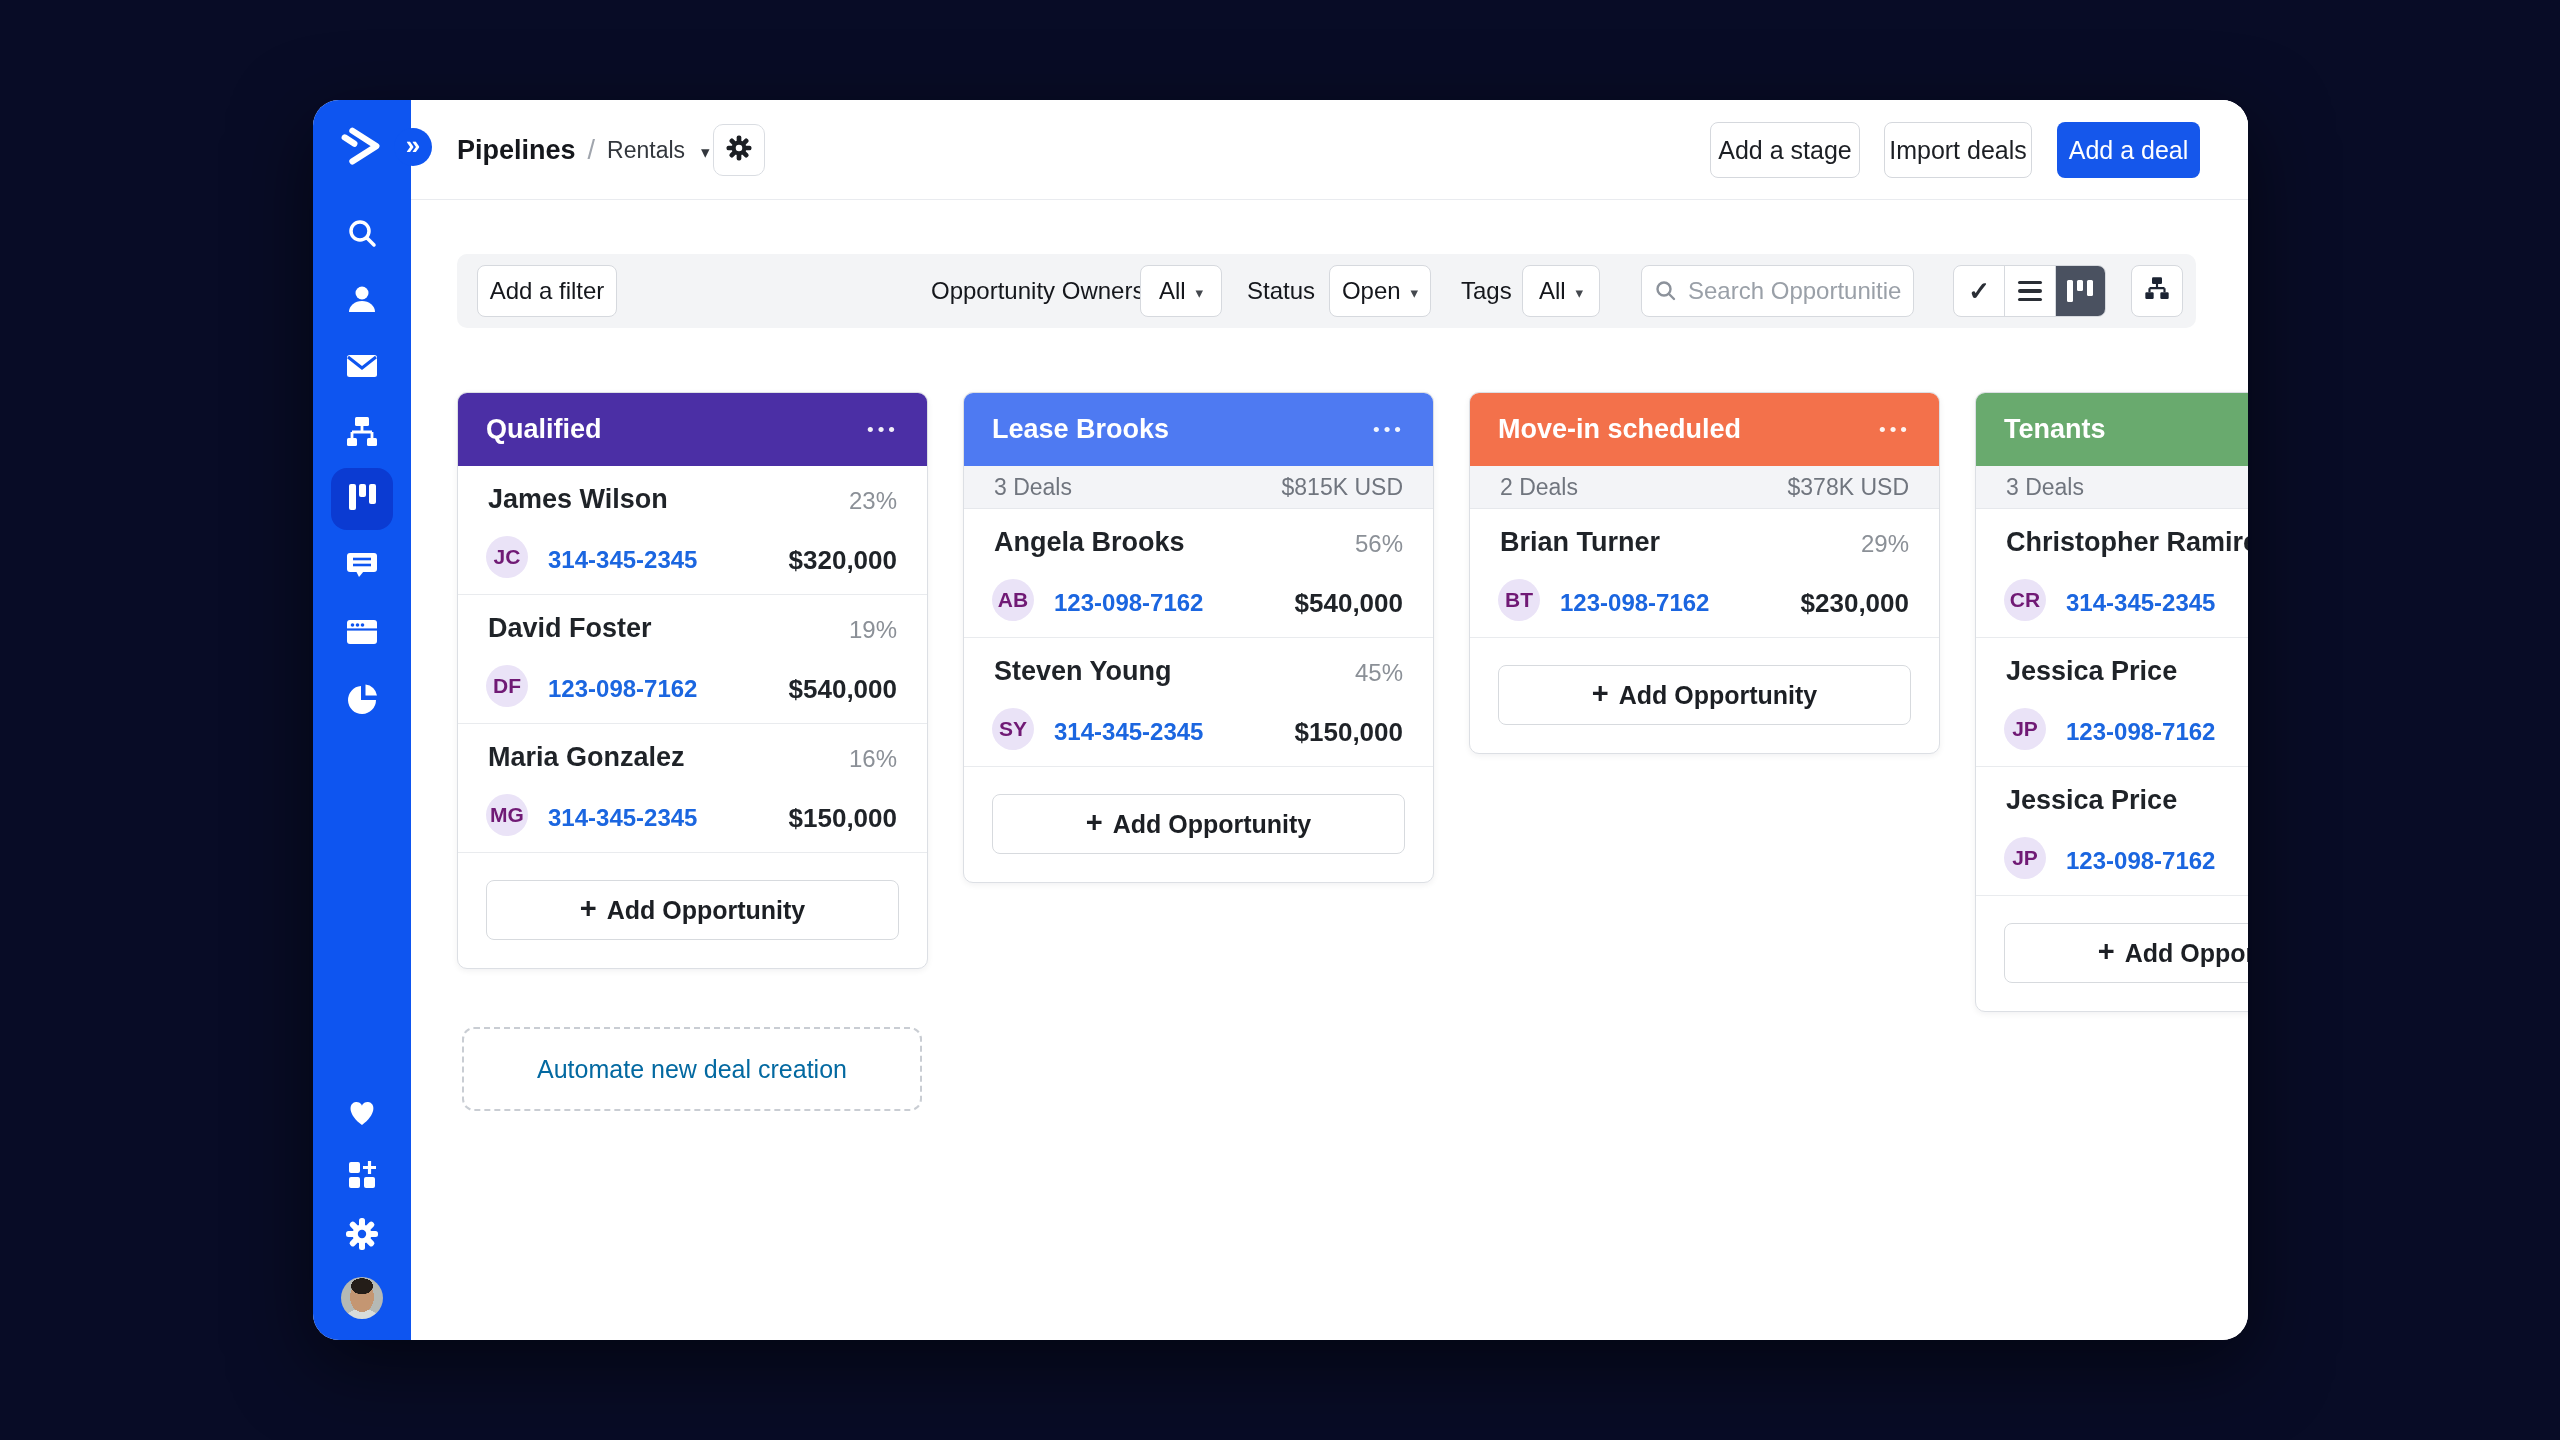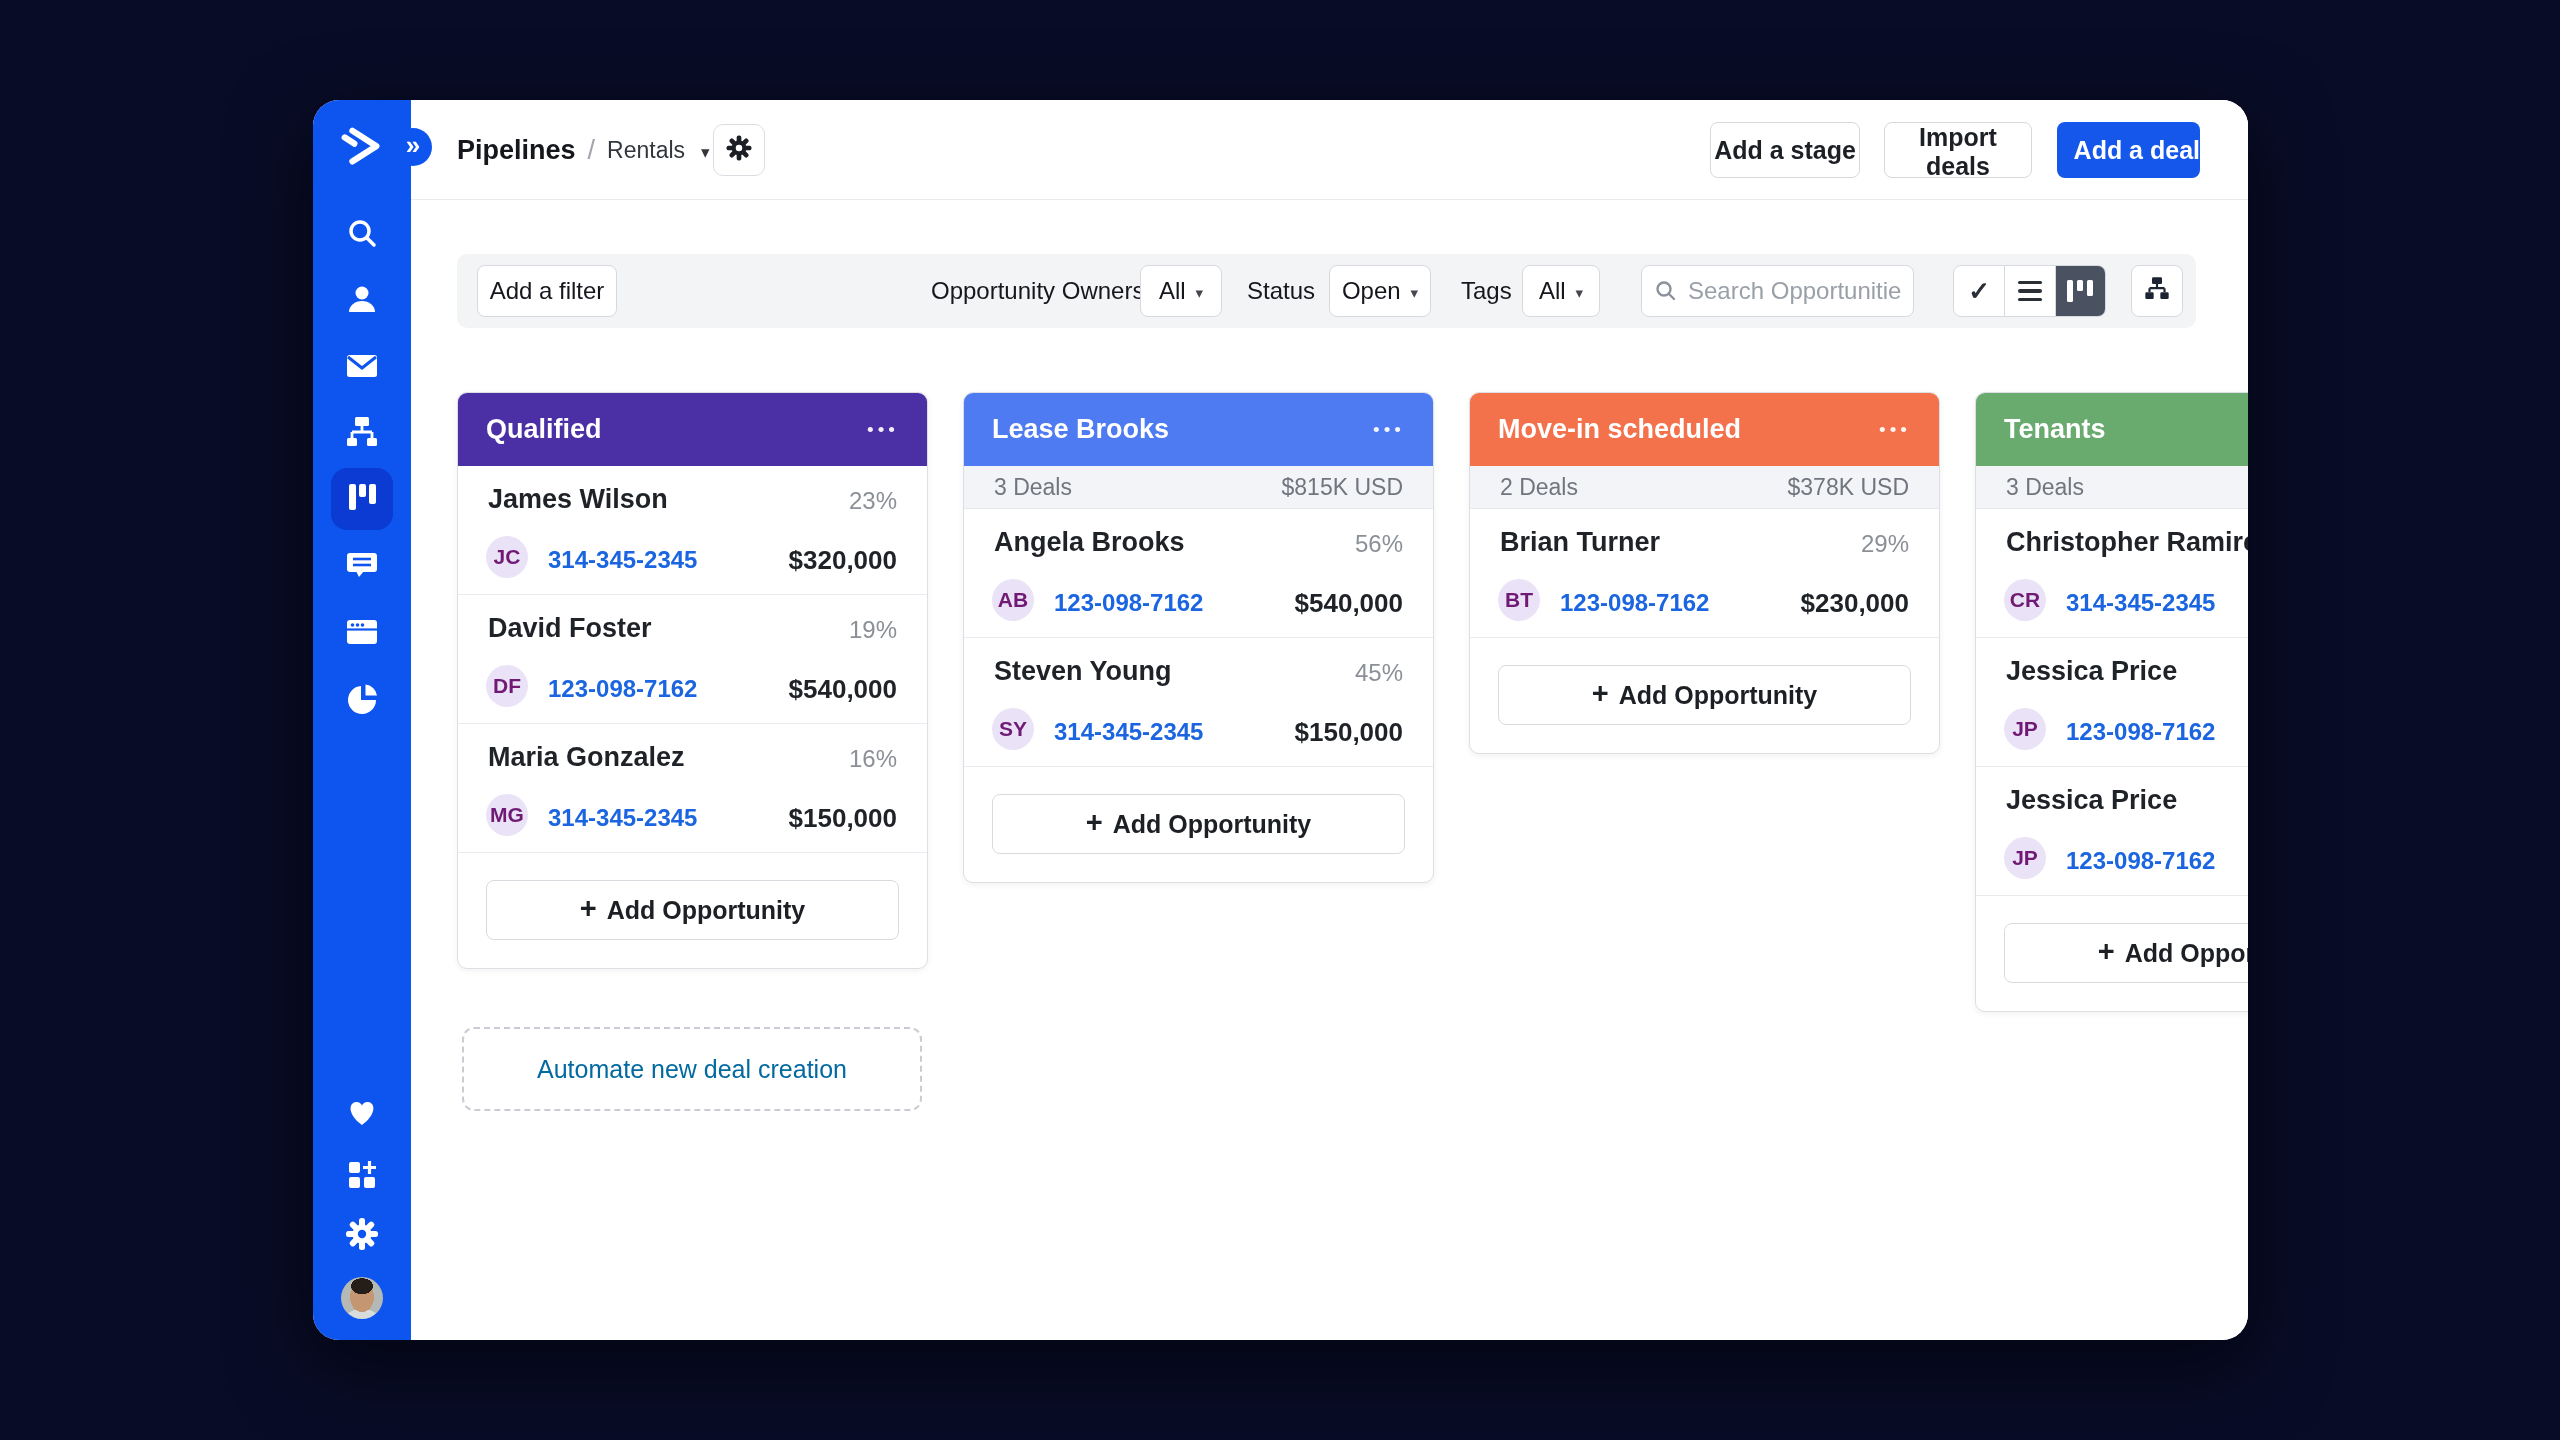--- a/index.html
+++ b/index.html
@@ -32,24 +32,24 @@
   .content { position:absolute; left:98px; top:0; right:0; bottom:0; background:#fff; }
   .header { position:absolute; left:0; top:0; right:0; height:100px; border-bottom:1px solid #e9ebef; background:#fff; }
   .breadcrumb { position:absolute; left:46px; top:0; height:100px; display:flex; align-items:center; gap:12px; }
   .bc-section { font-size:27px; font-weight:bold; color:#15171c; }
   .bc-sep { font-size:27px; color:#a0a5ad; }
   .bc-current { font-size:23px; color:#33373d; }
   .bc-caret { font-size:17px; color:#33373d; margin-left:4px; padding-top:4px; }
   .gear-btn { position:absolute; left:302px; top:24px; width:52px; height:52px; border:1px solid #dadde2;
               border-radius:10px; background:#fff; display:flex; align-items:center; justify-content:center; cursor:pointer; }
   .hbtn { position:absolute; top:22px; height:56px; border:1px solid #d5d8dd; border-radius:8px; background:#fff;
-          font-family:inherit; font-size:25px; font-weight:700; color:#1c1f24; cursor:pointer; }
+          font-family:inherit; font-size:25px; font-weight:400; color:#1c1f24; cursor:pointer; }
   .hbtn-stage { right:388px; width:150px; }
   .hbtn-import { right:216px; width:148px; }
-  .hbtn-deal { right:48px; width:143px; border:none; color:#fff;text-align:right; }
+  .hbtn-deal { right:48px; width:143px; border:none; color:#fff; }
 
   
   .filterbar { position:absolute; left:46px; top:154px; width:1739px; height:74px; background:#f3f4f6; border-radius:10px; }
   .fb-label { position:absolute; top:0; height:74px; display:flex; align-items:center; font-size:24px; font-weight:500; color:#15171c; }
   .fb-btn, .fb-dd { position:absolute; top:11px; height:52px; background:#fff; border:1px solid #d6d9de; border-radius:8px;
           display:flex; align-items:center; justify-content:center; font-size:24px; color:#15171c; cursor:pointer; gap:10px; }
   .dd-caret { font-size:15px; color:#44484e; padding-top:3px; }
   .searchbox { position:absolute; left:1184px; top:11px; width:273px; height:52px; }
   .searchbox input { width:100%; height:100%; border:1px solid #d6d9de; border-radius:8px; background:#fff;
                      font-family:inherit; font-size:24px; color:#33373d; padding:0 12px 0 46px; outline:none; }

